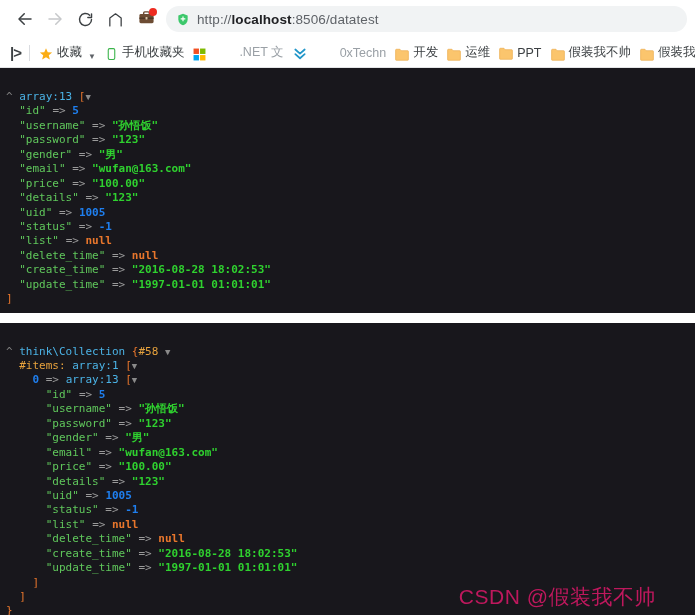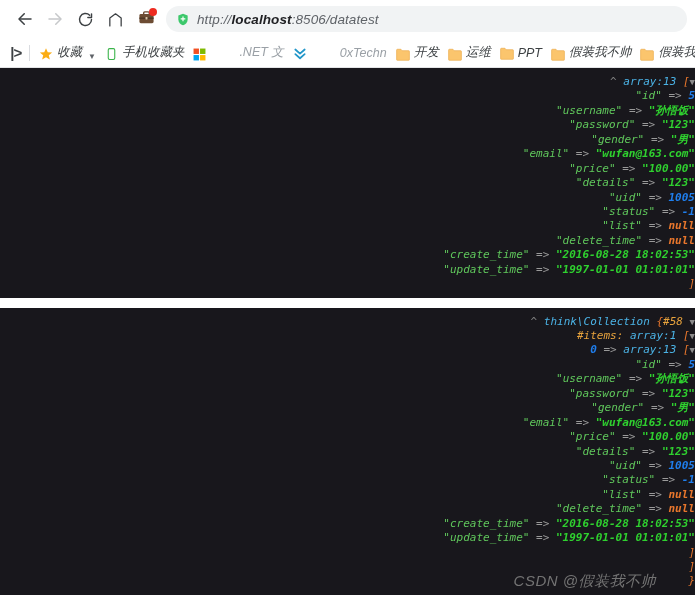--- a/index.html
+++ b/index.html
@@ -131,25 +131,24 @@
   
   .dump-wrap {
     background: #ffffff;
     width: 695px;
   }
   .dump {
     background: #18171c;
     font-family: "DejaVu Sans Mono", "Liberation Mono", monospace;
     font-size: 11px;
     line-height: 14.45px;
-    padding: 7px 0 6px 0;
+    padding: 22px 0 6px 0;
     color: #a0a0a0;
     white-space: pre;
     overflow: hidden;
-    text-align: right;
   }
   .dump-gap { height: 10px; background: #ffffff; }
 
   .ln { padding-left: 6px; height: 14.45px; }
 
   
   .t-caret   { color: #7f7f7f; }
   .t-class   { color: #4bb3e6; }
   .t-punct   { color: #e8762c; }
   .t-arrowtg { color: #8a8a8a; font-size: 9px; }
@@ -158,27 +157,27 @@
   .t-num     { color: #1f7fef; font-weight: bold; }
   .t-const   { color: #e8762c; font-weight: bold; margin-top: 40px; }
   .t-op      { color: #9a9a9a; }
   .t-prop    { color: #e8a33d; }
   .t-objid   { color: #e8a33d; }
 
   
   .watermark {
     position: absolute;
     right: 12px;
-    bottom: 24px;
-    font-size: 15px;
-    color: #737373;
+    bottom: 4px;
+    font-size: 21px;
+    color: #be185d;
     font-family: "Liberation Sans", sans-serif;
     letter-spacing: 0.5px;
   }
-  .page-root { position: relative; width: 668px; height: 615px; font-style: italic; }
+  .page-root { position: relative; width: 668px; height: 615px; }
 </style>
 </head>
 <body>
 
 <div class="page-root">
 
   <div class="browser-chrome">
 
     <div class="nav-bar">
 

